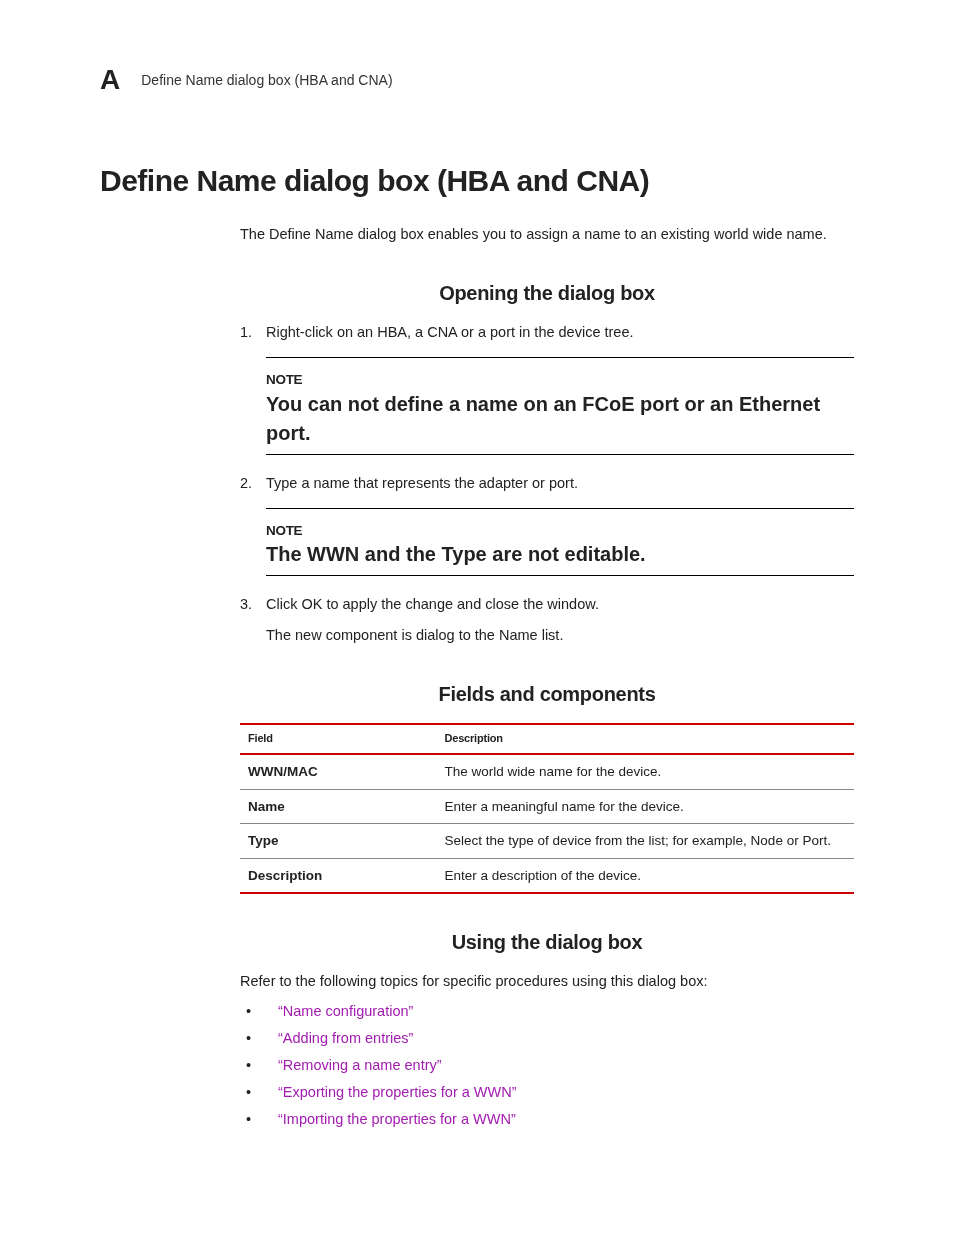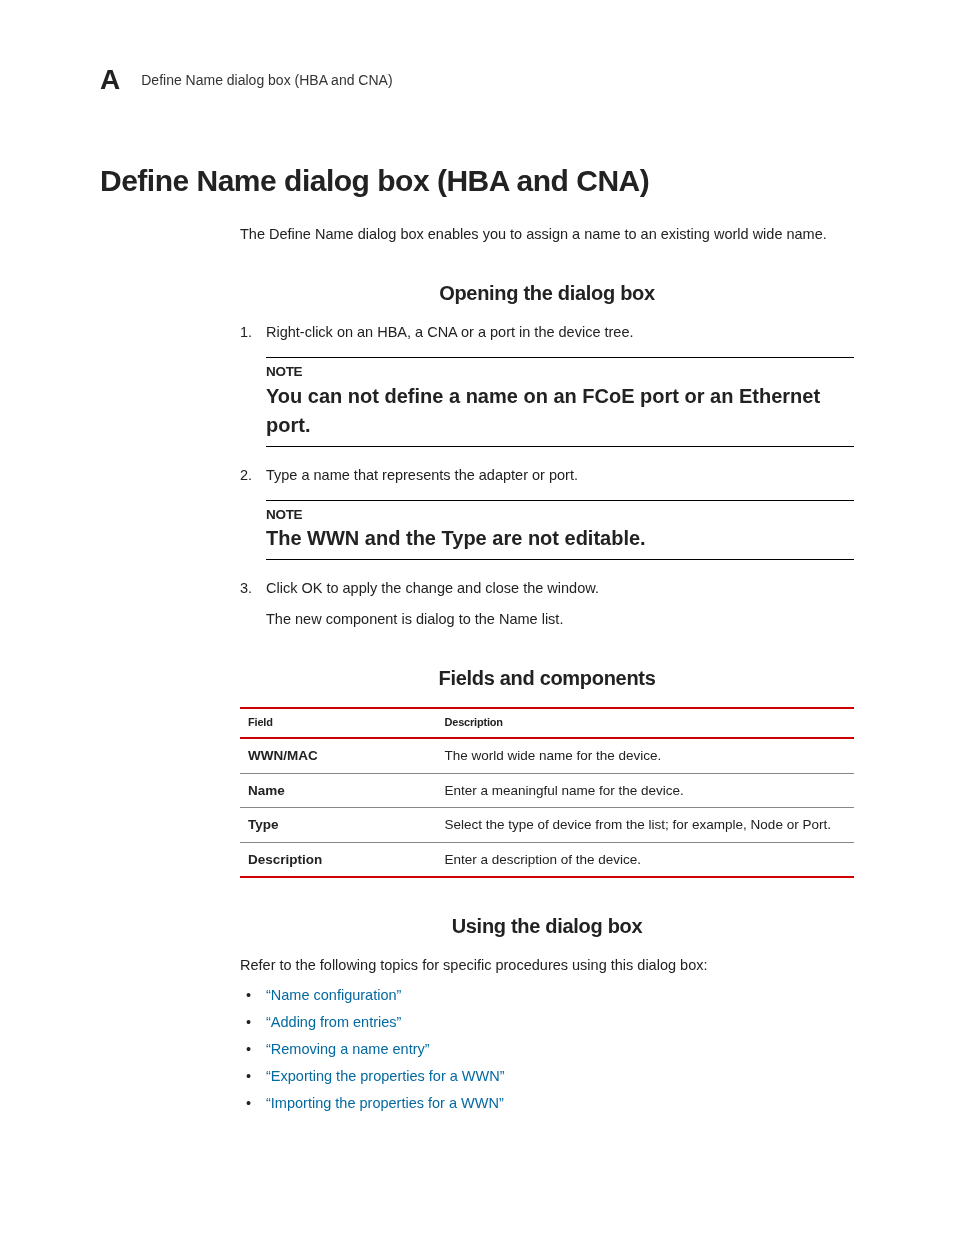--- a/index.html
+++ b/index.html
@@ -65,21 +65,21 @@
   ol.steps > li::before {
     content: counter(step) ".";
     position: absolute;
     left: 0;
     top: 0;
   }
   .note-block {
     margin: 14px 0 14px 0;
     border-top: 1.5px solid #000;
     border-bottom: 1.5px solid #000;
-    padding: 4px 0 6px 0;
+    padding: 12px 0 6px 0;
   }
   .note-label {
     font-weight: bold;
     font-size: 13.5px;
     font-stretch: condensed;
     letter-spacing: -0.3px;
   }
   .note-text {
     font-size: 20px;
     font-weight: bold;
@@ -127,22 +127,23 @@
     margin: 6px 0;
   }
   ul.bullets li::before {
     content: "•";
     position: absolute;
     left: 6px;
     top: 0;
     color: #222;
   }
   a.xref {
-    color: #0369a1;
+    color: #a21caf;
     text-decoration: none;
+    margin-left: 12px;
   }
   .bold { font-weight: normal; }
 </style>
 </head>
 <body>
 
 <div class="header-row">
   <span class="appendix-letter">A</span>
   <span class="breadcrumb">Define Name dialog box (HBA and CNA)</span>
 </div>

